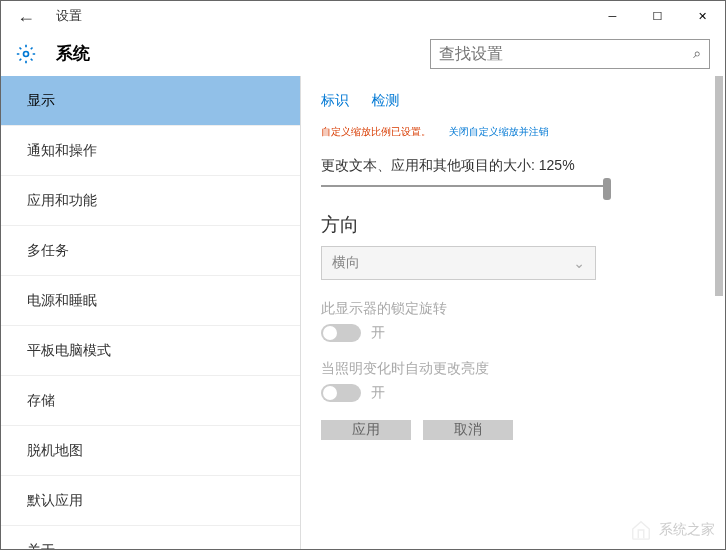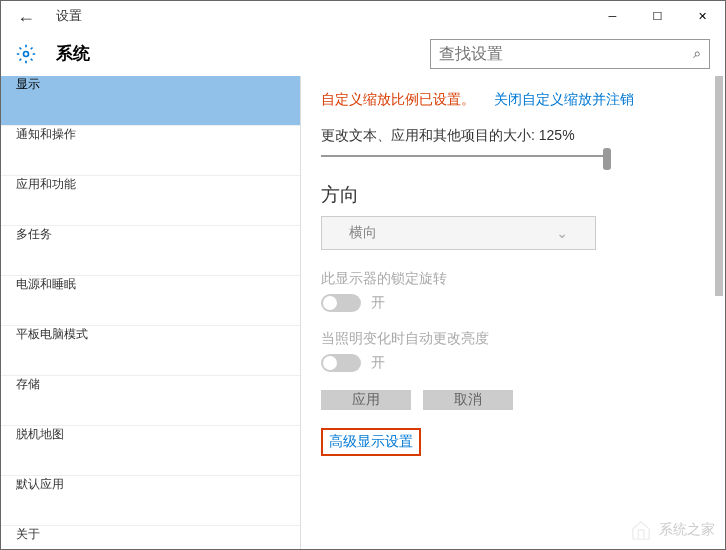--- a/index.html
+++ b/index.html
@@ -14,40 +14,40 @@
     .header-row { height: 45px; display: flex; align-items: center; padding: 0 10px; }
     .gear { width: 30px; display: flex; align-items: center; justify-content: center; }
     .gear svg { width: 20px; height: 20px; }
     .header-title { margin-left: 15px; font-size: 17px; font-weight: bold; }
     .search-box { margin-left: auto; width: 280px; height: 30px; border: 1px solid #999; display: flex; align-items: center; padding: 0 8px; margin-right: 5px; }
     .search-input { flex: 1; border: none; outline: none; font-size: 16px; color: #666; }
     .search-icon { color: #666; font-size: 14px; }
     
     .content { display: flex; height: calc(100% - 75px); }
     .sidebar { width: 300px; background: #fff; border-right: 1px solid #ddd; overflow: hidden; }
-    .sidebar-item { height: 50px; display: flex; align-items: flex-start; padding-left: 15px; font-size: 12px; border-bottom: 1px solid #eee; color: #333; cursor: pointer; }
+    .sidebar-item { height: 50px; display: flex; align-items: center; padding-left: 26px; font-size: 14px; border-bottom: 1px solid #eee; color: #333; cursor: pointer; }
     .sidebar-item.active { background: #91c0e8; color: #000; }
     
     .main { flex: 1; padding: 15px 20px; position: relative; overflow: hidden; }
     .main-scroll { position: absolute; right: 2px; top: 0; width: 8px; height: 100%; }
     .scroll-thumb { position: absolute; top: 0; right: 0; width: 8px; height: 220px; background: #c0c0c0; }
     
     .tabs { margin-bottom: 15px; }
     .tab-link { color: #0078d4; font-size: 14px; margin-right: 18px; cursor: pointer; }
     
-    .status-row { margin-bottom: 18px; font-size: 14px; }
+    .status-row { margin-bottom: 18px; font-size: 10px; }
     .status-red { color: #d83b01; margin-right: 15px; }
     .status-blue { color: #0078d4; cursor: pointer; }
     
     .scale-label { font-size: 14px; color: #333; margin-bottom: 10px; }
     .slider { width: 290px; height: 2px; background: #999; position: relative; margin-bottom: 25px; }
     .slider-thumb { position: absolute; right: 0; top: -7px; width: 8px; height: 22px; background: #999; border-radius: 3px; }
     
     .orient-label { font-size: 19px; color: #333; margin-bottom: 8px; }
-    .dropdown { width: 275px; height: 34px; border: 1px solid #ccc; background: #f5f5f5; display: flex; align-items: center; padding: 0 27px; color: #888; font-size: 14px; margin-bottom: 20px; cursor: pointer; }
+    .dropdown { width: 275px; height: 34px; border: 1px solid #ccc; background: #f5f5f5; display: flex; align-items: center; padding: 0 10px; color: #888; font-size: 14px; margin-bottom: 20px; cursor: pointer; }
     .dropdown-chevron { margin-left: auto; color: #aaa; }
     
     .disabled-label { font-size: 14px; color: #aaa; margin-bottom: 6px; }
     .toggle-row { display: flex; align-items: center; margin-bottom: 18px; }
     .toggle { width: 40px; height: 18px; background: #ccc; border-radius: 9px; position: relative; margin-right: 10px; }
     .toggle-knob { position: absolute; left: 2px; top: 2px; width: 14px; height: 14px; background: #fff; border-radius: 50%; }
     .toggle-text { font-size: 14px; color: #aaa; }
     
     .button-row { display: flex; gap: 12px; margin-bottom: 18px; }
     .action-btn { width: 90px; height: 20px; background: #ccc; color: #636363; font-size: 14px; display: flex; align-items: center; justify-content: center; cursor: pointer; }
@@ -116,20 +116,24 @@
     <div class="sidebar-item">
         <span>关于</span>
       </div>
   </div>
 
   <div class="main">
     <div class="main-scroll">
         <div class="scroll-thumb"></div>
       </div>
     
+    <div class="tabs">
+      <span class="tab-link">标识</span>
+      <span class="tab-link">检测</span>
+    </div>
     
     <div class="status-row">
       <span class="status-red">自定义缩放比例已设置。</span>
       <span class="status-blue">关闭自定义缩放并注销</span>
     </div>
     
     <div class="scale-label">更改文本、应用和其他项目的大小: 125%</div>
     <div class="slider">
       <div class="slider-thumb"></div>
     </div>
@@ -154,21 +158,20 @@
           <div class="toggle-knob"></div>
         </div>
       <span class="toggle-text">开</span>
     </div>
     
     <div class="button-row">
       <div class="action-btn">应用</div>
       <div class="action-btn">取消</div>
     </div>
     
-    <span class="adv-link">高级显示设置</span>
     
     <div class="watermark">
       <svg viewBox="0 0 24 24" fill="none" stroke="#ccc" stroke-width="1.5">
           <path d="M3 11l9-8 9 8v10a1 1 0 01-1 1H4a1 1 0 01-1-1V11z"></path>
           <path d="M9 21V12h6v9"></path>
         </svg>
       <span>系统之家</span>
     </div>
   </div>
 </div>

